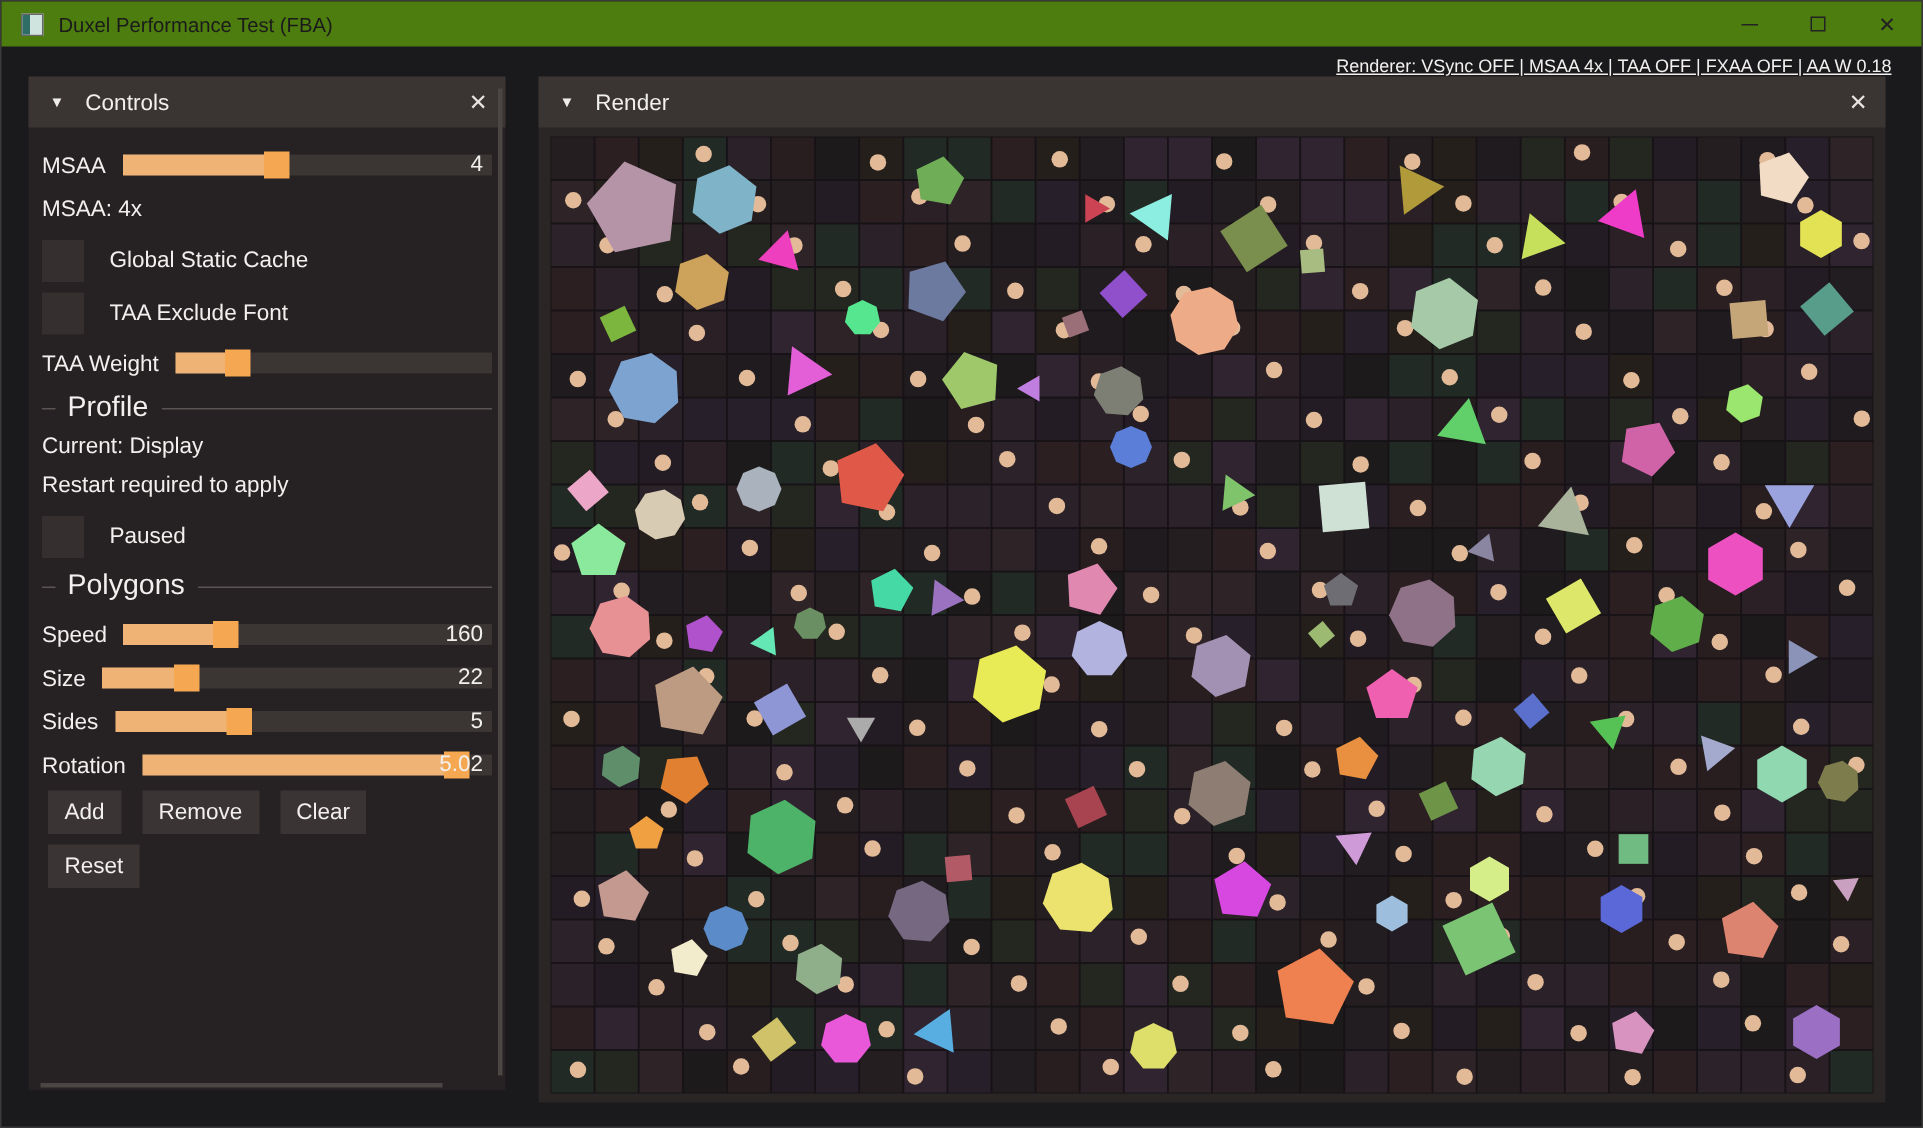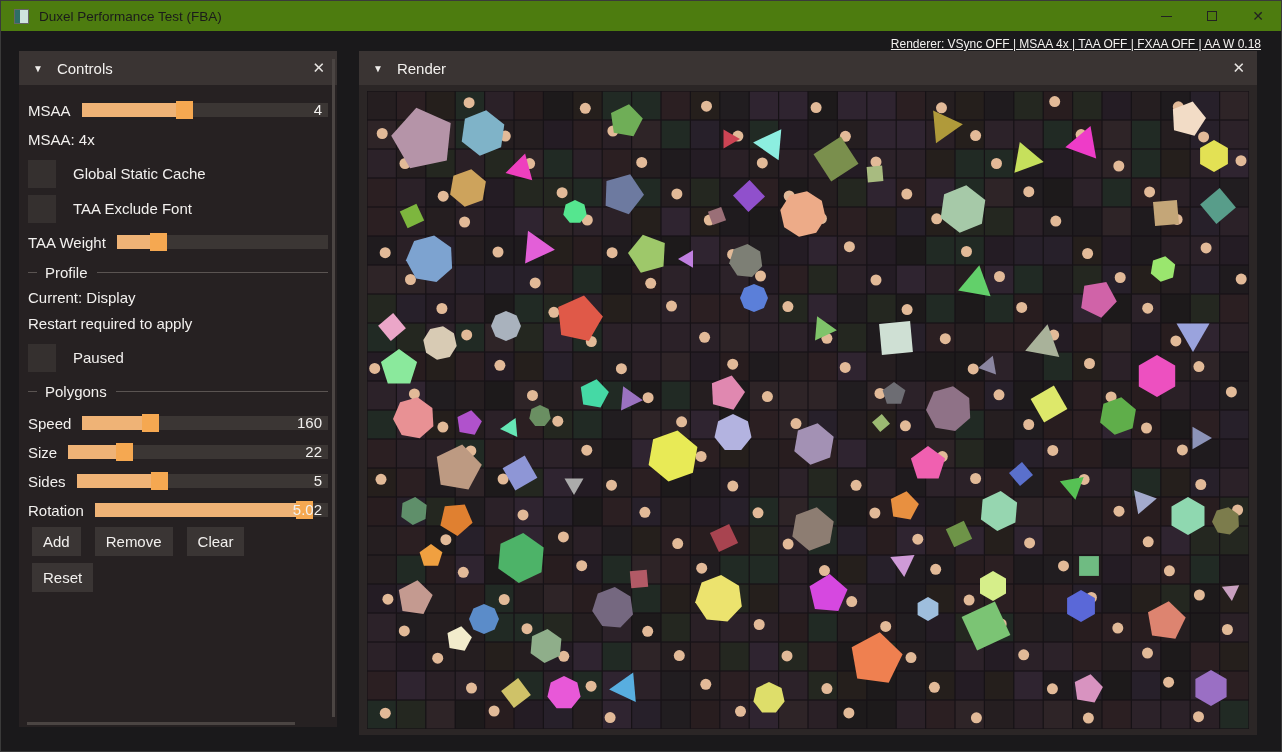--- a/index.html
+++ b/index.html
@@ -43,21 +43,21 @@
   .slider-fill { position:absolute; left:0; top:0; height:100%; background:#efb376; }
   .slider-handle { position:absolute; top:-2px; width:17px; height:18px; background:#f5a851; }
   .slider-value { position:absolute; right:6px; top:-1px; font-size:15px; color:#f2f0ee; line-height:16px; }
 
   .text-row { font-size:15px; height:26px; line-height:26px; }
 
   .sep-row { display:flex; align-items:center; height:26px; margin-top:3px; }
   .sep-line { height:1px; background:#5a5452; }
   .sep-line.short { width:9px; margin-right:8px; }
   .sep-line.long { flex:1; margin-left:9px; }
-  .sep-label { font-size:15px; }
+  .sep-label { font-size:19px; }
 
   .btn-row { display:flex; gap:14px; margin:7px 4px; }
   .ctl-btn { font-family:"Liberation Sans",sans-serif; font-size:15px; color:#f2f0ee; background:#3a3534; border:none; padding:6px 11px; cursor:default; }
 
   .vscroll { position:absolute; right:2px; top:8px; width:3px; height:calc(100% - 18px); background:#4b4543; }
   .hscroll { position:absolute; left:8px; bottom:2px; height:3px; width:268px; background:#4b4543; }
 
   #render-panel { left:358px; top:50px; width:898px; height:684px; background:#2b2626; }
   .render-body { padding:6px 8px; }
   #render-canvas { display:block; background:#161216; }

